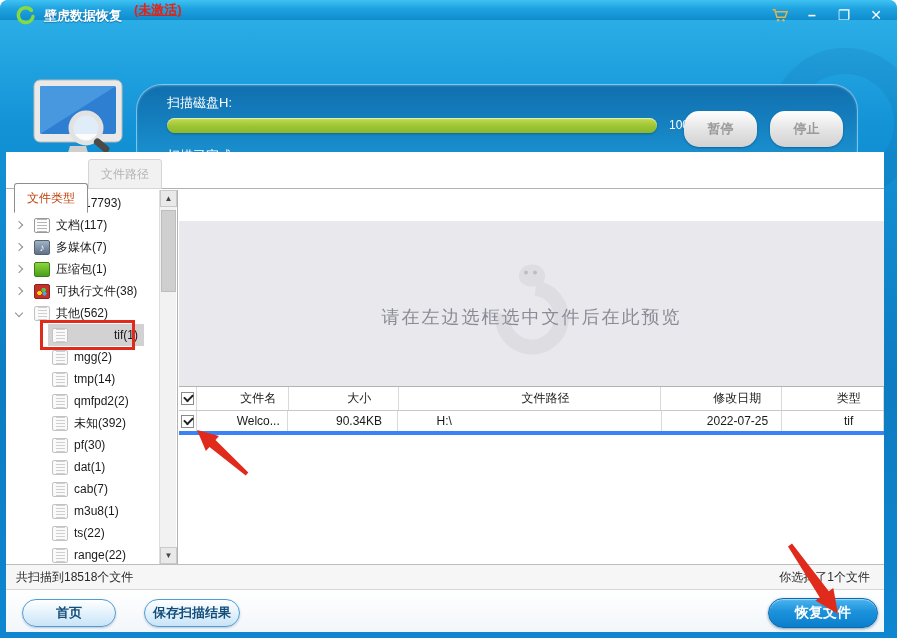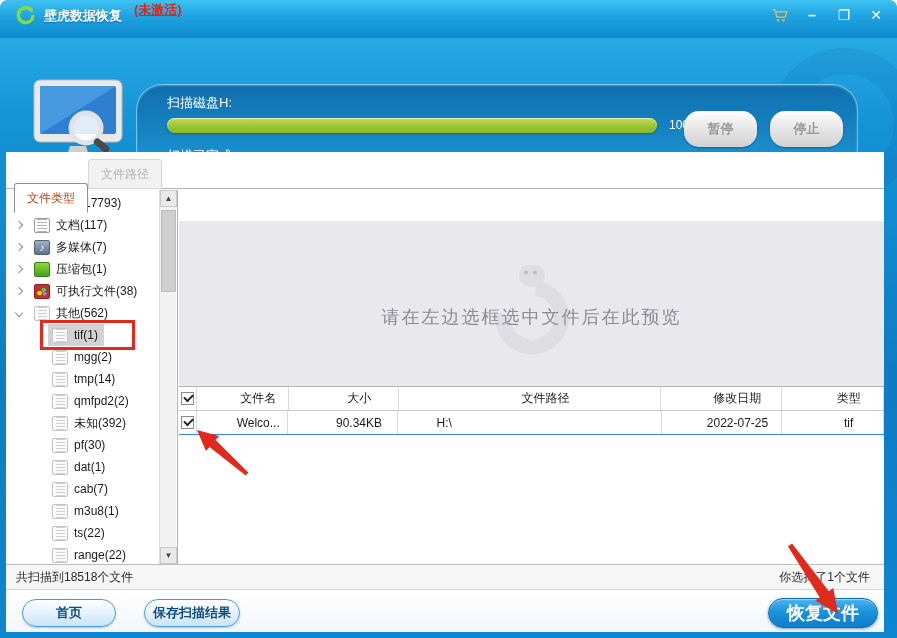--- a/index.html
+++ b/index.html
@@ -4,21 +4,21 @@
 <style>
   * { margin:0; padding:0; box-sizing:border-box; }
   html,body { width:897px; height:638px; }
   body { font-family:"Liberation Sans","DejaVu Sans",sans-serif; font-size:12px; color:#222; }
   #app {
     position:relative; width:897px; height:638px; overflow:hidden;
     background:linear-gradient(180deg,#2fb3e9 0%,#1392d6 20%,#0d7cc2 60%,#0e86d0 100%);
     border-radius:8px 8px 0 0;
   }
   
-  .titlebar { position:absolute; left:0; top:0; width:897px; height:38px;
+  .titlebar { position:absolute; left:0; top:0; width:897px; height:20px;
     background:linear-gradient(180deg,#3ec2f2 0%,#1ea2e0 45%,#0f8ccd 100%);
     border-radius:8px 8px 0 0; display:flex; align-items:center; }
   .logo { position:absolute; left:13px; top:3px; width:24px; height:24px; }
   .title-text { position:absolute; left:44px; top:7px; color:#fff; font-size:13px; font-weight:bold; text-shadow:0 1px 1px rgba(0,60,110,.5); }
   .title-suffix { position:absolute; left:134px; top:1px; color:#e42315; font-size:13px; font-weight:bold; text-decoration:underline; }
   .win-controls { position:absolute; right:10px; top:0; height:30px; display:flex; align-items:center; gap:10px; }
   .win-btn { width:22px; height:22px; display:flex; align-items:center; justify-content:center;
     color:#fff; font-size:14px; font-weight:bold; cursor:pointer; }
   .cart-btn svg { display:block; }
   
@@ -50,21 +50,21 @@
   .tab.inactive { left:82px; background:#f1f1f1; border:1px solid #d6d6d6; color:#b4b4b4; }
   
   .sidebar { position:absolute; left:6px; top:190px; width:172px; height:374px; background:#fff; border-right:1px solid #b2b2b2; }
   .tree { position:absolute; left:0; top:2px; width:154px; }
   .tree-row { position:relative; height:22px; display:flex; align-items:center; cursor:pointer; }
   .tree-row .chev { width:6px; height:6px; border-right:1px solid #8f8f8f; border-bottom:1px solid #8f8f8f; margin-left:10px; flex:none; }
   .chev.collapsed { transform:rotate(-45deg); }
   .chev.expanded  { transform:rotate(45deg); }
   .chev.none { visibility:hidden; }
   .tree-row .sel-wrap { display:flex; align-items:center; height:22px; padding:0 6px 0 4px; margin-left:8px; }
-  .tree-row.selected .sel-wrap { background:#d2d2d2; }
+  .tree-row.selected .sel-wrap { background:#d2d2d2;gap:40px; }
   .tree-row.child .chev { margin-left:28px; }
   .tree-label { margin-left:6px; white-space:nowrap; font-size:12px; color:#1a1a1a; }
   .ticon { width:16px; height:15px; flex:none; border-radius:2px; position:relative; }
   .ti-image { background:linear-gradient(160deg,#59b7ec 0 55%,#6fbf4e 55% 100%); border:1px solid #7d8a94; }
   .ti-doc { background:#fdfdfd; border:1px solid #9a9a9a;
     background-image:linear-gradient(#b5b5b5 1px,transparent 1px); background-size:10px 3px; background-position:2px 3px; background-repeat:repeat-y; }
   .ti-media { background:linear-gradient(180deg,#9fb3c6,#5e7186); border:1px solid #55606c; color:#fff; font-size:10px; line-height:13px; text-align:center; }
   .ti-zip { background:linear-gradient(180deg,#8ed63a,#48a01a); border:1px solid #3d7d17; }
   .ti-exe { background:#c4302b; border:1px solid #8f1f1c;
     background-image:radial-gradient(circle at 32% 62%,#ffd600 0 2px,transparent 2.5px),
@@ -84,21 +84,21 @@
   .wm-ring { width:74px; height:74px; border:15px solid #d4d4da; border-left-color:transparent; border-radius:50%; transform:rotate(52deg); }
   .wm-head { position:absolute; left:24px; top:-16px; width:26px; height:22px; background:#d4d4da; border-radius:50% 50% 45% 45%; }
   .wm-eye { position:absolute; top:6px; width:4px; height:4px; border-radius:50%; background:#9a9aa4; }
   .wm-eye.l { left:5px; } .wm-eye.r { left:14px; }
   .preview-text { position:absolute; width:100%; top:50%; transform:translateY(-60%); text-align:center;
     color:#8b8b97; font-size:18px; letter-spacing:2px; font-family:"Liberation Serif","DejaVu Serif",serif; }
   
   .filetable { position:absolute; left:179px; top:386px; width:705px; height:178px; background:#fff; border-top:1px solid #b2b2b2; }
   .t-row { display:flex; height:24px; align-items:stretch;gap:32px; }
   .t-head { border-bottom:1px solid #c9c9c9; }
-  .t-data { border-bottom:1px solid #3b82f6; }
+  .t-data { border-bottom:4px solid #3b82f6; }
   .t-cell { display:flex; align-items:center; justify-content:center; font-size:12px; color:#1a1a1a;
     border-right:1px solid #d9d9d9; overflow:hidden; white-space:nowrap; }
   .t-cell.left { justify-content:flex-start; padding-left:6px; }
   .t-cell.ck { justify-content:center; border-right:1px solid #d9d9d9; }
   .checkbox { width:13px; height:13px; background:#fff; border:1px solid #8a8a8a; position:relative; cursor:pointer; }
   .checkbox.checked::after { content:""; position:absolute; left:2px; top:1px; width:7px; height:4px;
     border-left:2px solid #222; border-bottom:2px solid #222; transform:rotate(-45deg); }
   
   .statusbar { position:absolute; left:6px; top:564px; width:878px; height:26px; background:#f6f6f6;
     border-top:1px solid #bdbdbd; border-bottom:1px solid #d6d6d6; display:flex; align-items:center; }
@@ -107,21 +107,21 @@
   
   .footer { position:absolute; left:6px; top:590px; width:878px; height:42px; background:linear-gradient(180deg,#ffffff,#f2f6fa); }
   .btn-light { position:absolute; top:9px; height:28px; border-radius:15px; border:1px solid #4f9cd2;
     background:linear-gradient(180deg,#ffffff 0%,#e4f2fc 50%,#c8e4f7 100%);
     color:#134d7a; font-size:13px; font-weight:bold; cursor:pointer; font-family:inherit;
     box-shadow:0 1px 2px rgba(0,60,110,.25); }
   .btn-home { left:16px; width:94px; }
   .btn-save { left:138px; width:96px; }
   .btn-recover { position:absolute; top:8px; left:762px; width:110px; height:30px; border-radius:16px; border:1px solid #0a6cb0;
     background:linear-gradient(180deg,#4db4ef 0%,#1b92dc 45%,#0c7ecb 100%);
-    color:#fff; font-size:18px; font-weight:bold; cursor:pointer; font-family:inherit;
+    color:#fff; font-size:14px; font-weight:bold; cursor:pointer; font-family:inherit;
     box-shadow:0 1px 3px rgba(0,50,100,.45), inset 0 1px 1px rgba(255,255,255,.5); }
   
   .anno-box { position:absolute; left:40px; top:320px; width:95px; height:30px; border:3px solid #e02a1c; z-index:30; pointer-events:none; }
   .anno-svg { position:absolute; left:0; top:0; width:897px; height:638px; z-index:31; pointer-events:none; }
 </style>
 </head>
 <body>
 
 <div id="app">
 

